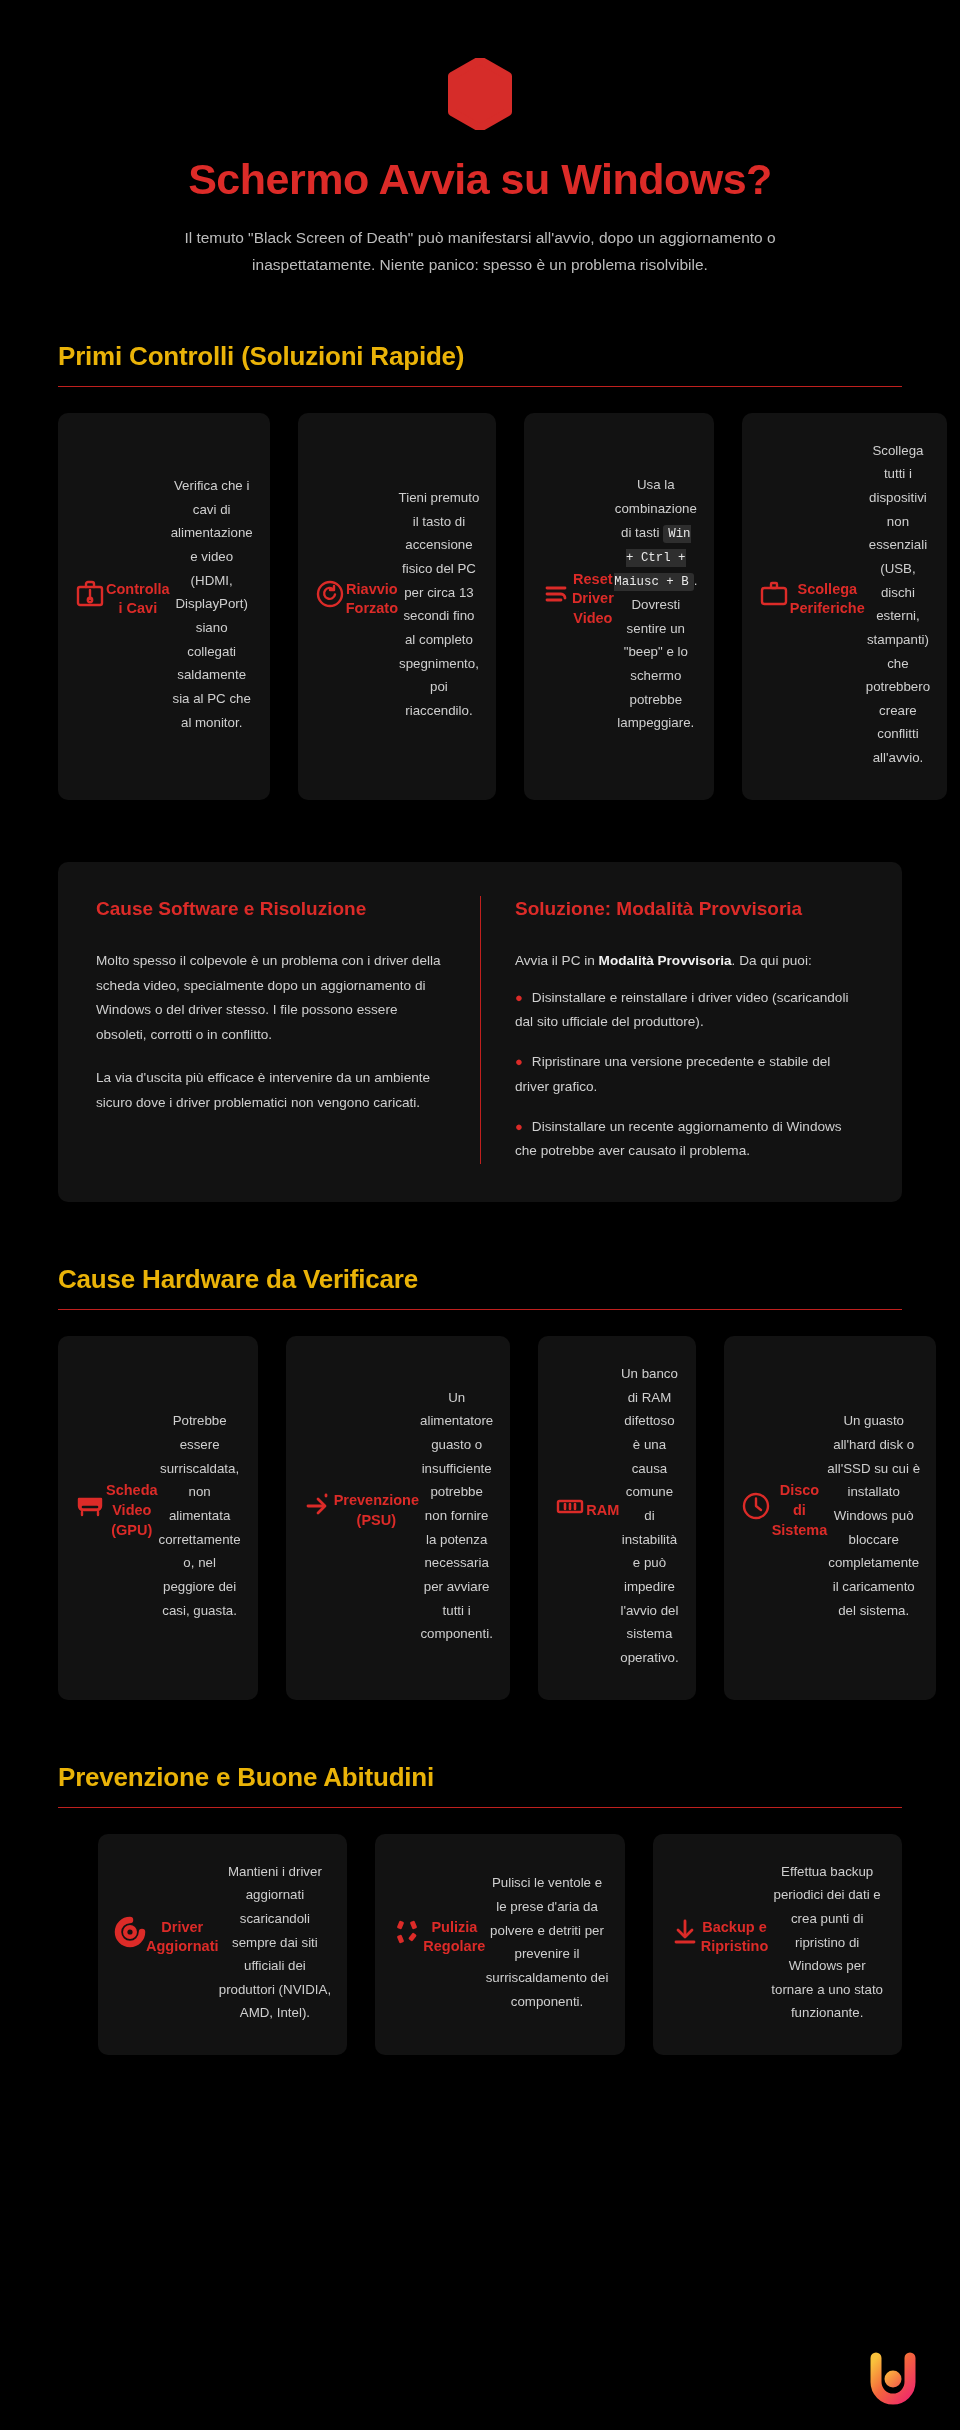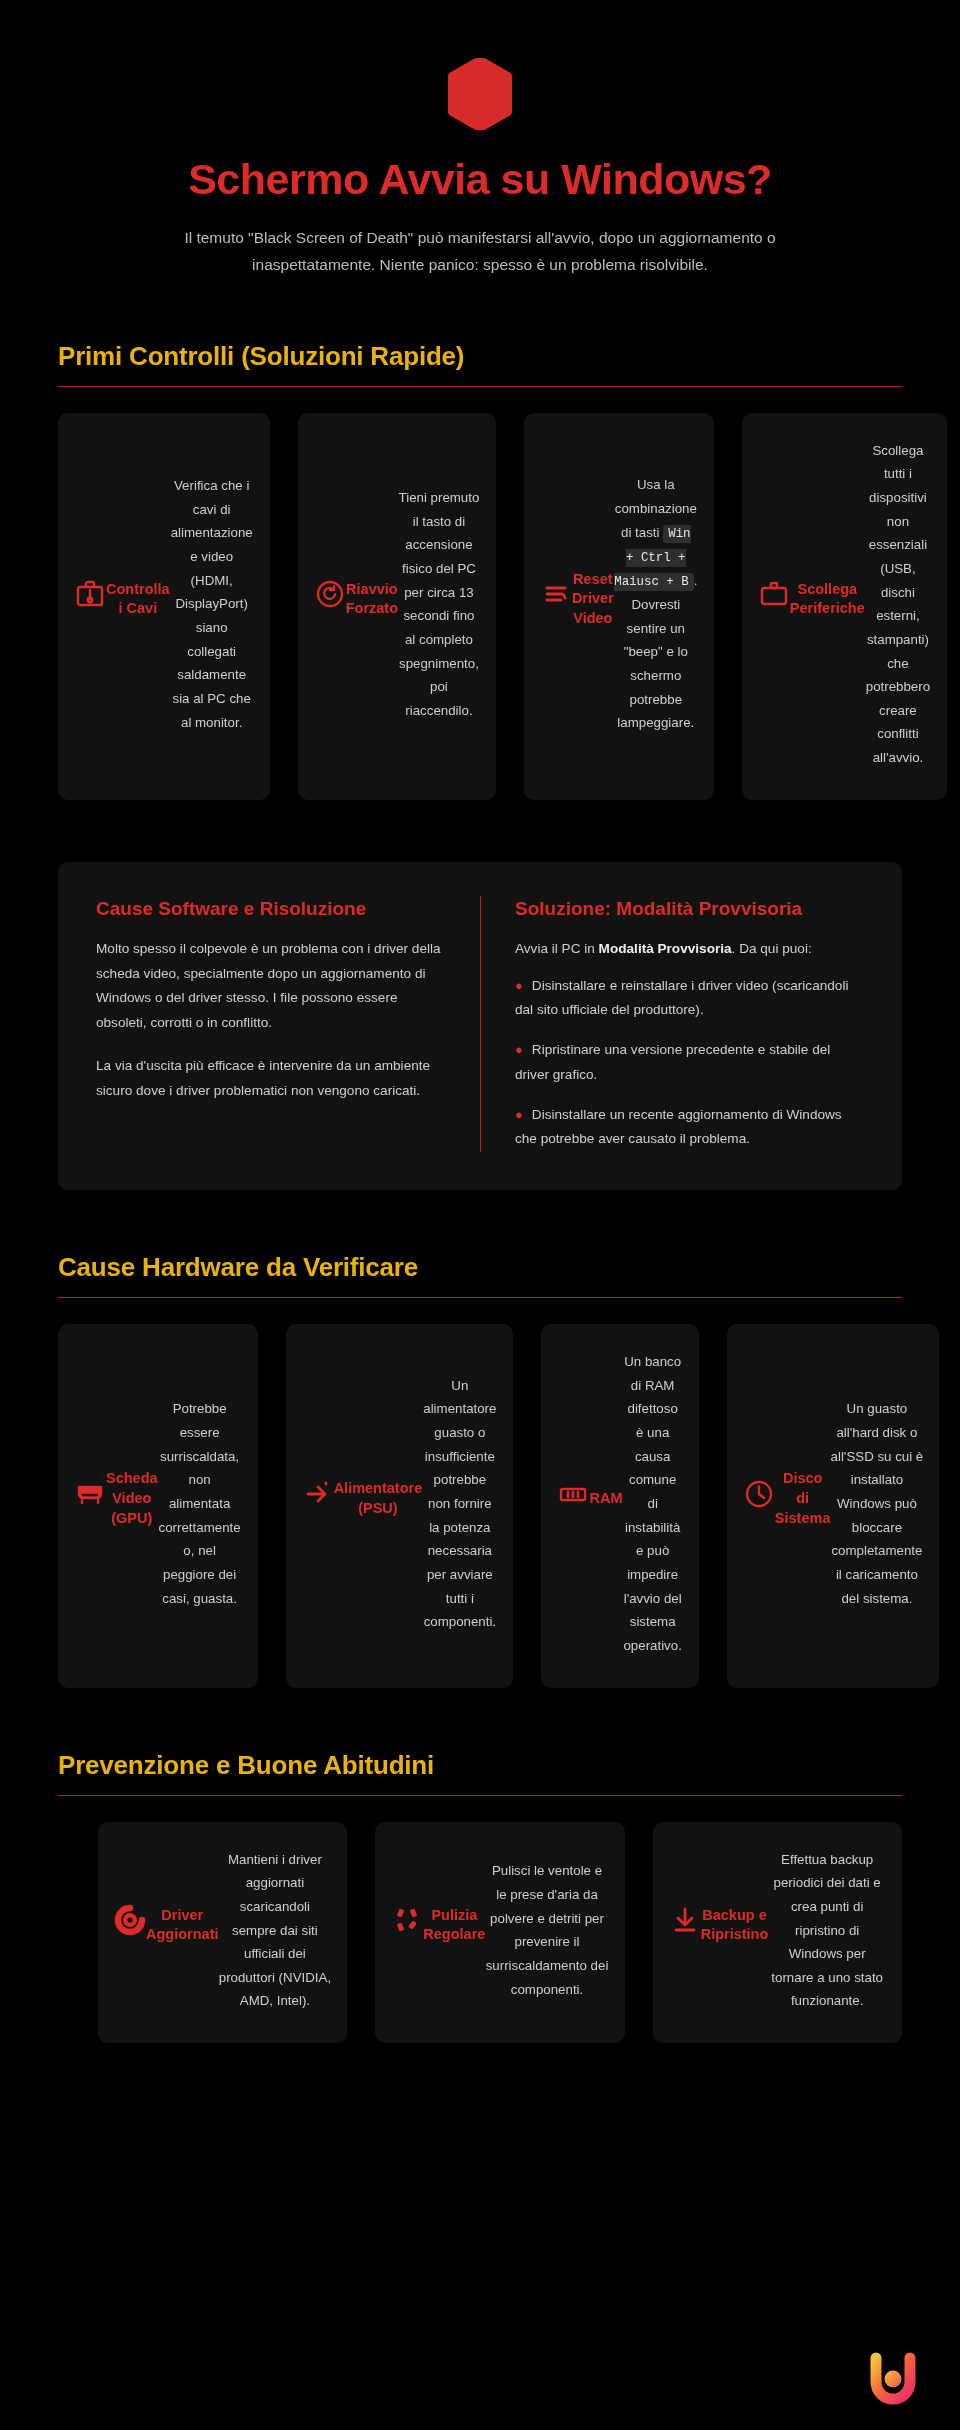--- a/index.html
+++ b/index.html
@@ -141,21 +141,21 @@
   }
   .panel-col-right {
     padding-left: 34px;
     border-left: 1.5px solid #c0201e;
   }
   .panel-title {
     font-size: 19px;
     font-weight: 700;
     color: #dc2b28;
     line-height: 1.32;
-    margin-bottom: 16px;
+    margin-bottom: 28px;
   }
   .panel-p {
     font-size: 13.6px;
     line-height: 1.82;
     color: #cfcfcf;
     margin-bottom: 18px;
   }
   .panel-p:last-child { margin-bottom: 0; }
   .panel-p b { color: #f0f0f0; font-weight: 700; }
   .panel-list {
@@ -299,21 +299,21 @@
       </div>
 
       <div class="card">
         <span class="card-icon">
           <svg viewBox="0 0 32 32" width="32" height="32" fill="none" stroke="#dc2b28" stroke-width="2.8" stroke-linecap="round" stroke-linejoin="round">
             <path d="M6 16h16"></path>
             <path d="M16 9l7 7-7 7"></path>
             <path d="M24 5v1"></path>
           </svg>
         </span>
-        <div class="card-title">Alimentatore (PSU)</div>
+        <div class="card-title">Prevenzione (PSU)</div>
         <div class="card-body">Un alimentatore guasto o insufficiente potrebbe non fornire la potenza necessaria per avviare tutti i componenti.</div>
       </div>
 
       <div class="card">
         <span class="card-icon">
           <svg viewBox="0 0 32 32" width="32" height="32" fill="none" stroke="#dc2b28" stroke-width="2.4" stroke-linecap="round" stroke-linejoin="round">
             <rect x="4" y="11" width="24" height="11" rx="1.5"></rect>
             <path d="M11 14v5M16 14v5M21 14v5" stroke-width="2.6"></path>
           </svg>
         </span>

